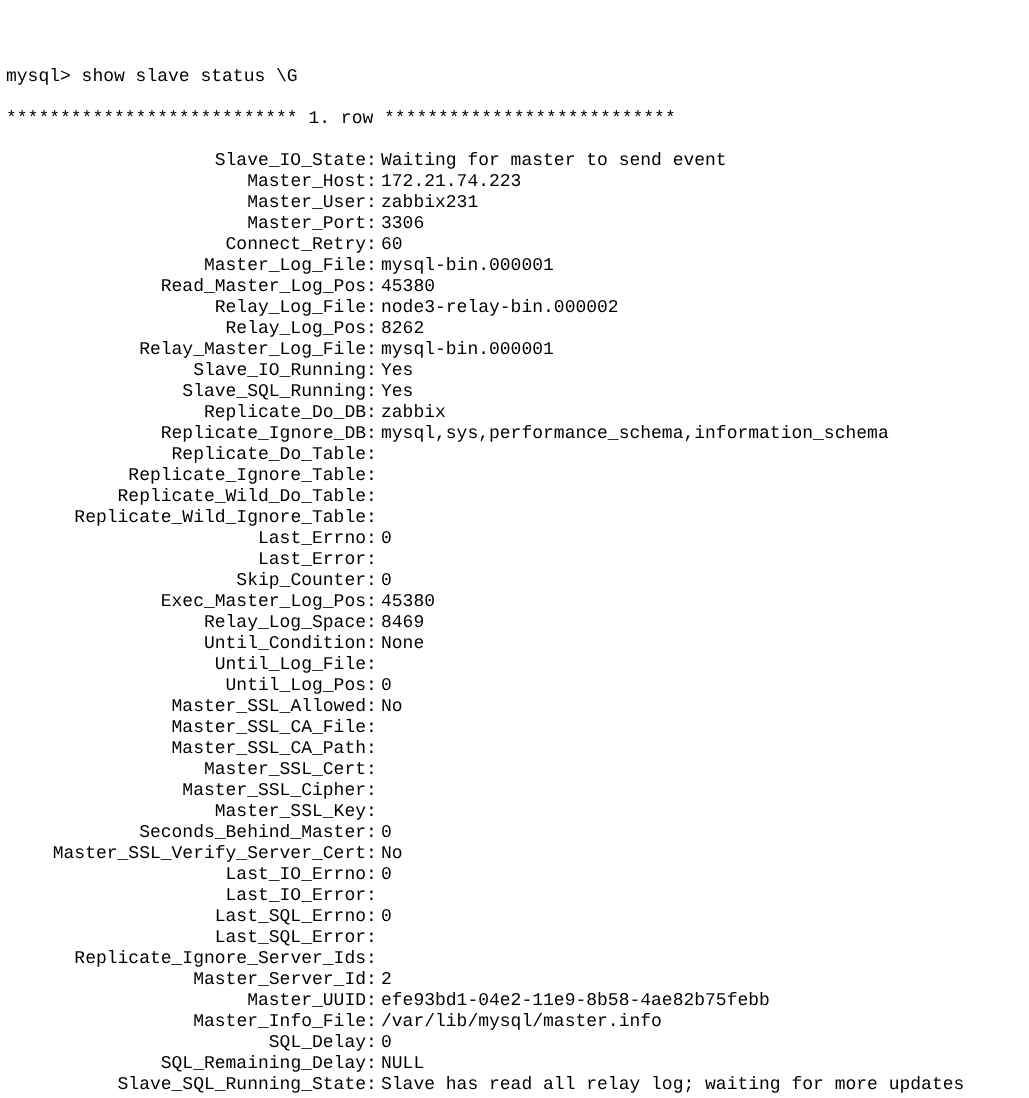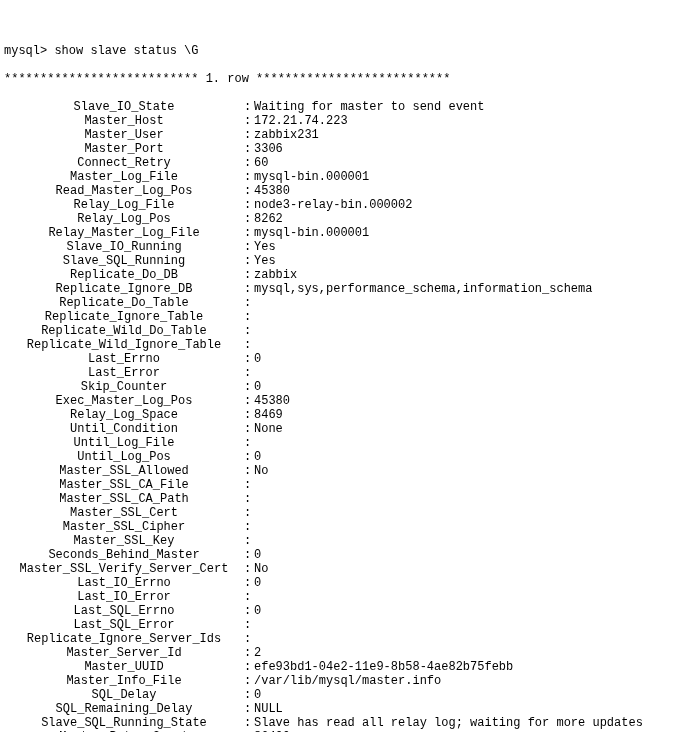--- a/index.html
+++ b/index.html
@@ -17,21 +17,21 @@
     .prompt-line {
       display: flex;
     }
     .row-header {
       display: block;
     }
     .kv-row {
       display: flex;
     }
     .kv-key {
-      text-align: center;
+      text-align: right;
       width: 240px;
       padding-right: 0;
     }
     .kv-sep {
       width: 10px;
       text-align: center;
     }
     .kv-val {
       flex: 1;
       text-align: left;

